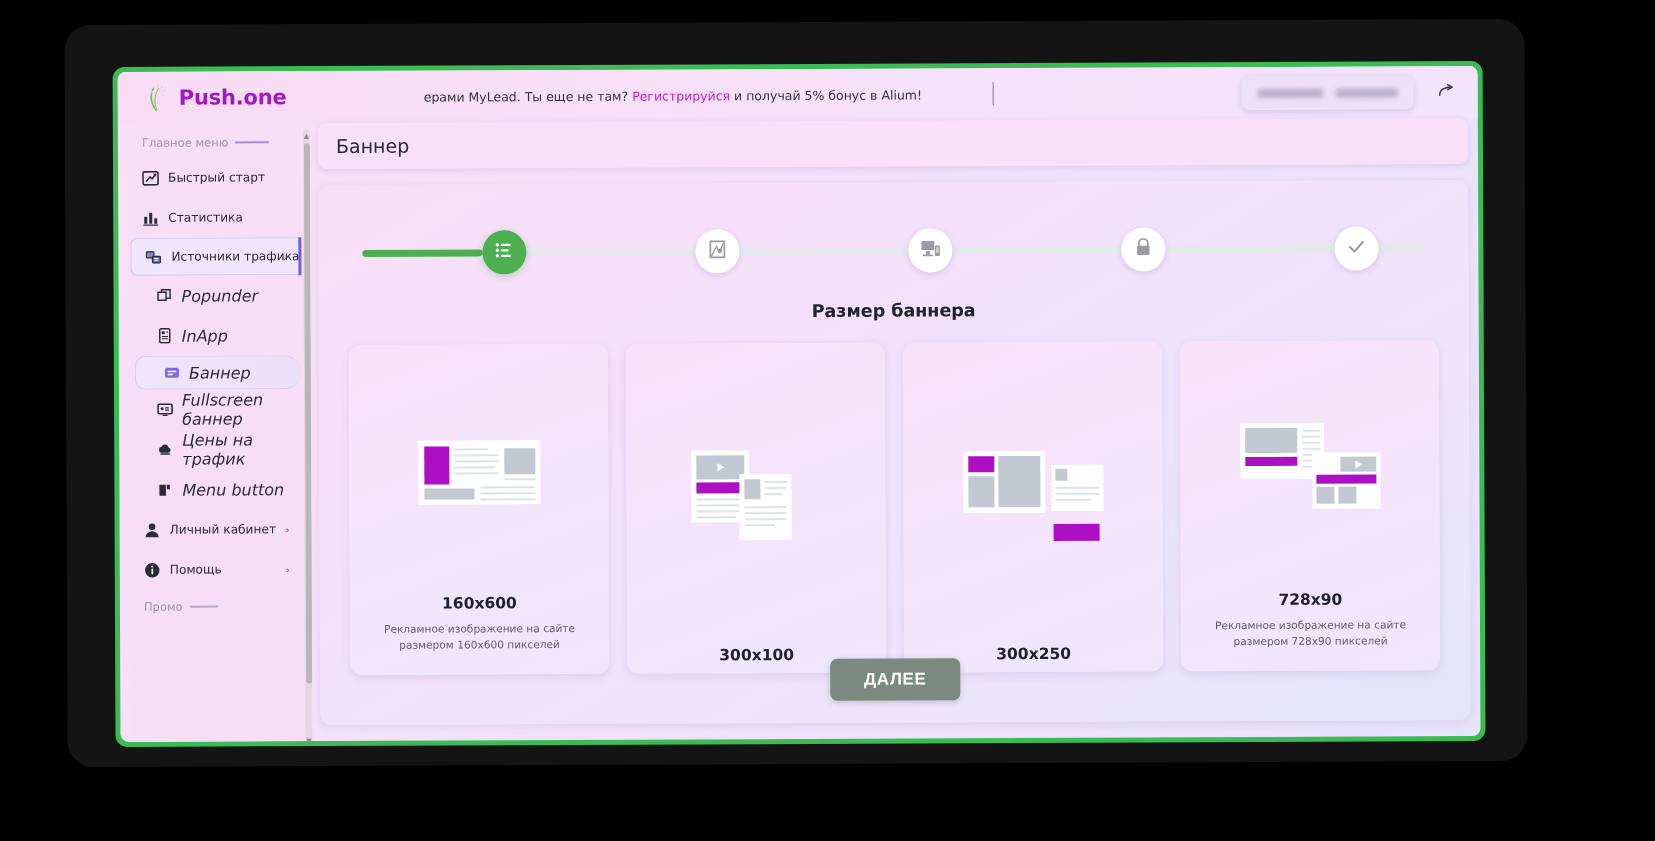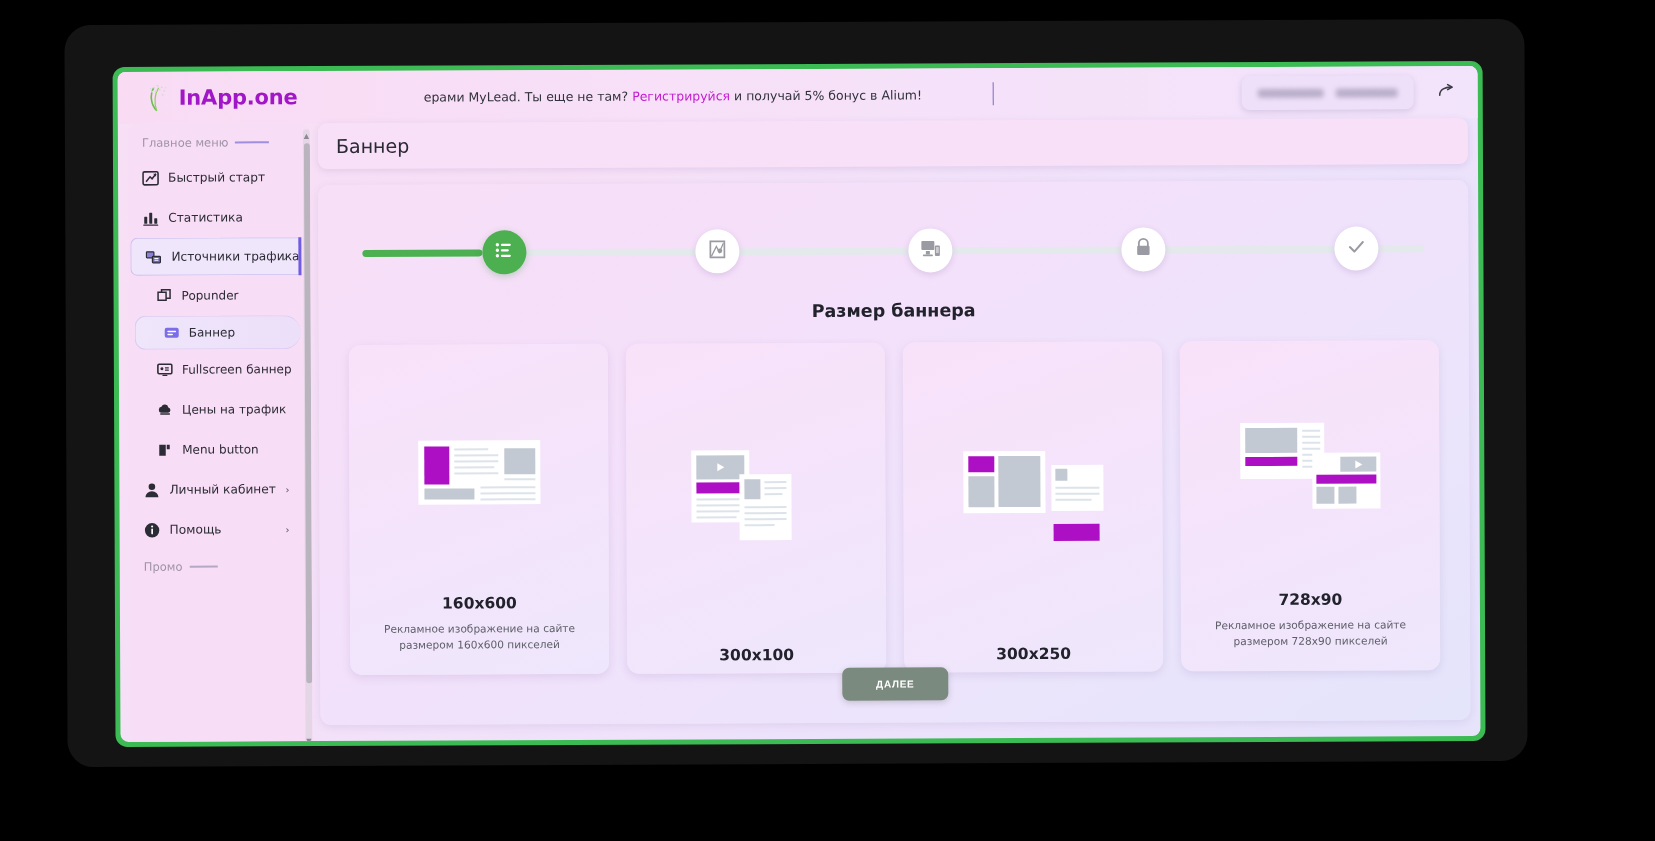--- a/index.html
+++ b/index.html
@@ -160,21 +160,21 @@
     align-items: center;
     gap: 9px;
     height: 40px;
     padding-left: 14px;
     font-size: 12.2px;
     color: #2c2c36;
     position: relative;
     cursor: pointer;
   }
   .nav-item .ico { width: 17px; height: 17px; flex: 0 0 auto; display: block; }
-  .nav-item.sub { padding-left: 28px; font-size: 12px; }
+  .nav-item.sub { padding-left: 28px; font-size: 16px; font-style: italic; }
   .nav-item.sub .ico { width: 16px; height: 16px; }
   .nav-item .chev {
     position: absolute;
     right: 12px;
     font-size: 10px;
     color: #5a5a66;
   }
   .nav-item.expanded {
     background: #f0e6fb;
     border: 1px solid #ccc0ef;
@@ -376,21 +376,21 @@
   .next-wrap {
     position: absolute;
     left: 0; right: 0;
     bottom: 22px;
     display: flex;
     justify-content: center;
   }
   .next-btn {
     background: #7b8a7f;
     color: #ffffff;
-    font-size: 10px;
+    font-size: 17px;
     font-weight: 700;
     letter-spacing: 0.7px;
     border: none;
     border-radius: 7px;
     padding: 11px 34px;
     cursor: pointer;
     box-shadow: 0 2px 6px rgba(60,60,60,.22);
   }
 </style>
 </head>
@@ -414,21 +414,21 @@
                   <circle cx="19.5" cy="8" r="1"></circle>
                 <circle cx="7.5" cy="9" r="1"></circle>
                   <circle cx="15" cy="7" r="0.9"></circle>
                 <circle cx="11" cy="8.5" r="0.9"></circle>
                   <circle cx="18" cy="12" r="0.9"></circle>
                 <circle cx="21" cy="5" r="0.8"></circle>
                   <circle cx="6" cy="6" r="0.8"></circle>
               </g>
             </svg>
           </span>
-          <span class="brand-name">InApp.one</span>
+          <span class="brand-name">Push.one</span>
         </div>
 
         <div class="marquee-wrap">
           <div class="marquee-text">
             <span>ерами MyLead. Ты еще не там? </span><a href="#" class="promo-link">Регистрируйся</a><span> и получай 5% бонус в Alium!</span>
           </div>
           <div class="marquee-caret"></div>
         </div>
 
         <div class="user-chip">
@@ -493,20 +493,32 @@
             <span class="ico">
               <svg viewBox="0 0 16 16" fill="none" stroke="#2c2c36" stroke-width="1.5">
                 <rect x="1.5" y="4.5" width="8" height="8"></rect>
                 <path d="M5 4.5 V2 H13.5 V10.5 H9.5"></path>
               </svg>
             </span>
             <span>Popunder</span>
           </div>
 
 
+          <div class="nav-item sub">
+            <span class="ico">
+              <svg viewBox="0 0 16 16" fill="#2c2c36">
+                <rect x="3" y="1" width="10" height="14" rx="1.4" fill="none" stroke="#2c2c36" stroke-width="1.5"></rect>
+                <rect x="5" y="3.4" width="3" height="3" rx="0.4"></rect>
+                <rect x="9.2" y="3.8" width="2.2" height="1" rx="0.4"></rect>
+                <rect x="5" y="8.2" width="6.4" height="1" rx="0.4"></rect>
+                <rect x="5" y="10.4" width="6.4" height="1" rx="0.4"></rect>
+              </svg>
+            </span>
+            <span>InApp</span>
+          </div>
 
           <div class="nav-item sub active-sub">
             <span class="ico">
               <svg viewBox="0 0 16 16">
                 <rect x="1" y="3" width="14" height="10" rx="2" fill="#7b6ce8"></rect>
                 <rect x="3.6" y="6" width="8.8" height="1.5" rx="0.7" fill="#ffffff"></rect>
                 <rect x="3.6" y="9" width="5.6" height="1.5" rx="0.7" fill="#ffffff"></rect>
               </svg>
             </span>
             <span>Баннер</span>

